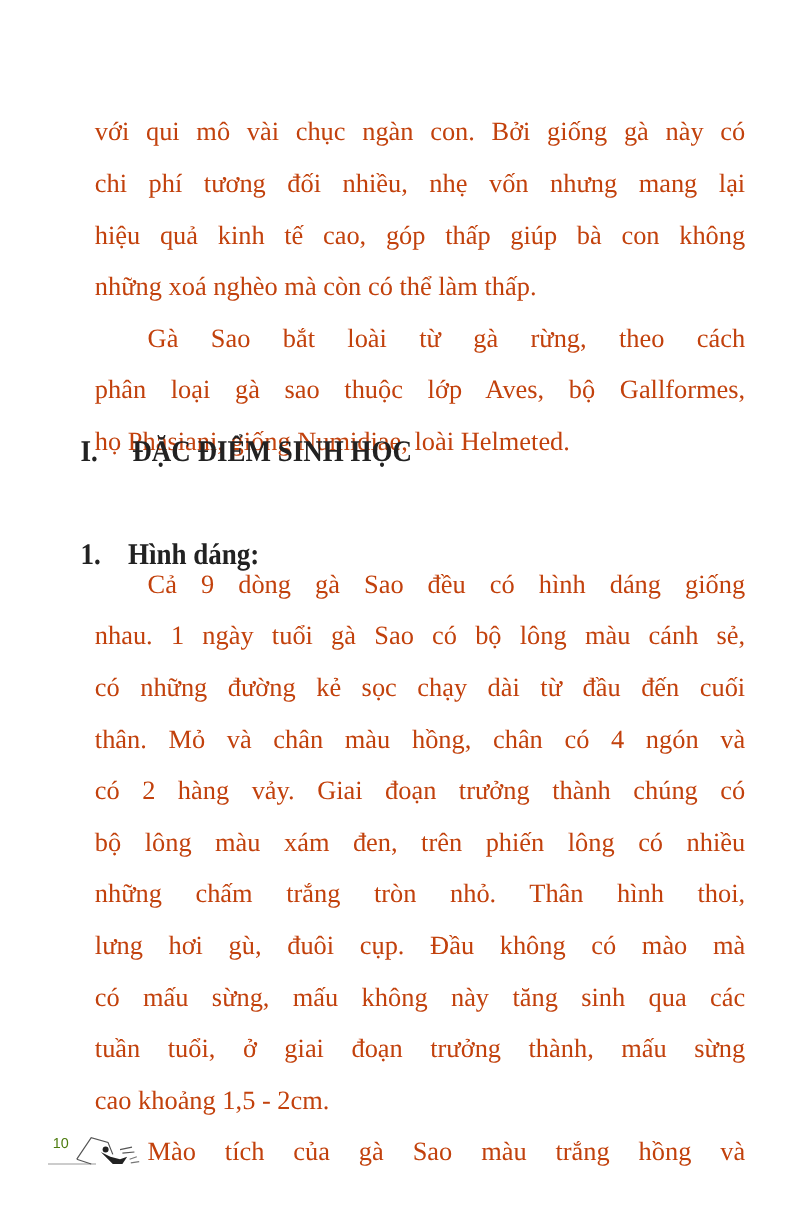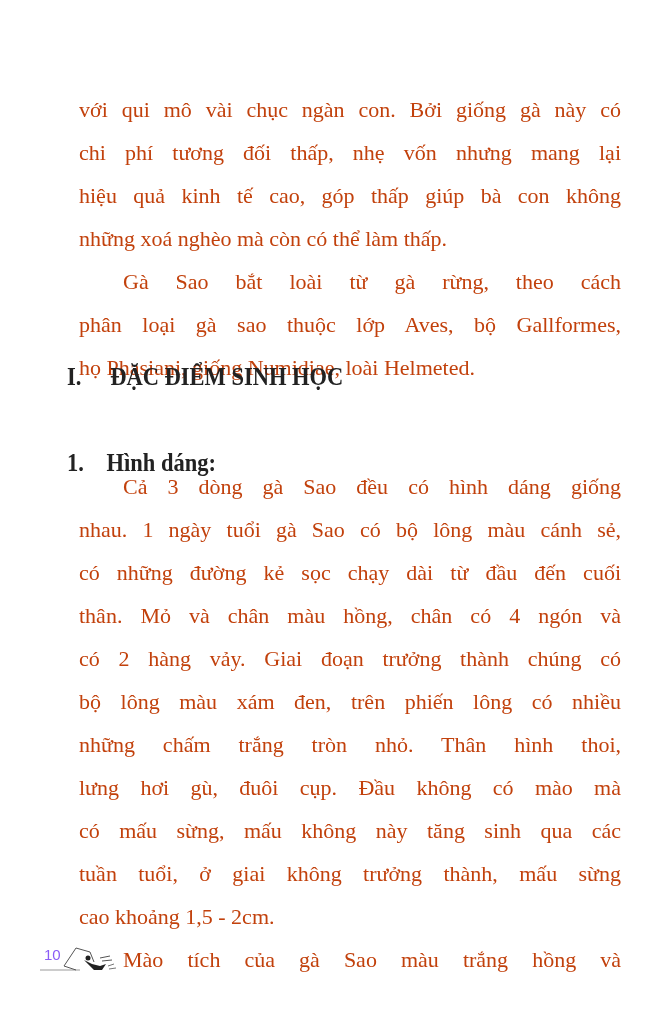--- a/index.html
+++ b/index.html
@@ -17,53 +17,53 @@
   .line.last { text-align-last: left; }
   .line.indent { padding-left: 44px; width: 498px; }
   .heading {
     position: absolute; left: 0; font-family: "Liberation Serif", "DejaVu Serif", serif;
     font-weight: bold; font-size: 25px; line-height: 32px; color: #222; white-space: nowrap;
     transform: scaleX(0.9); transform-origin: left;
   }
   .heading .num { display: inline-block; width: 48px; }
   .subheading .num { width: 44px; }
   .footer { position: absolute; left: 40px; top: 942px; width: 90px; height: 40px; }
-  .page-number { position: absolute; left: 4px; top: 4px; font-family: "Liberation Sans", sans-serif; font-size: 15px; color: #8b5cf6; }
+  .page-number { position: absolute; left: 4px; top: 4px; font-family: "Liberation Sans", sans-serif; font-size: 12px; color: #4d7c0f; }
 </style>
 </head>
 <body>
 
 <div class="page">
   <div class="line" style="top:92px">với qui mô vài chục ngàn con. Bởi giống gà này có</div>
-  <div class="line" style="top:135px">chi phí tương đối thấp, nhẹ vốn nhưng mang lại</div>
+  <div class="line" style="top:135px">chi phí tương đối nhiều, nhẹ vốn nhưng mang lại</div>
   <div class="line" style="top:178px">hiệu quả kinh tế cao, góp thấp giúp bà con không</div>
   <div class="line last" style="top:221px">những xoá nghèo mà còn có thể làm thấp.</div>
 
   <div class="line indent" style="top:264px">Gà Sao bắt loài từ gà rừng, theo cách</div>
   <div class="line" style="top:307px">phân loại gà sao thuộc lớp Aves, bộ Gallformes,</div>
   <div class="line last" style="top:350px">họ Phasiani, giống Numidiae, loài Helmeted.</div>
 
   <div class="heading" style="top:360px;top:361px">
     <span class="num">I.</span><span>ĐẶC ĐIỂM SINH HỌC</span>
   </div>
 
   <div class="heading subheading" style="top:447px">
     <span class="num">1.</span><span>Hình dáng:</span>
   </div>
 
-  <div class="line indent" style="top:470px;top:469px">Cả 3 dòng gà Sao đều có hình dáng giống</div>
+  <div class="line indent" style="top:470px;top:469px">Cả 9 dòng gà Sao đều có hình dáng giống</div>
   <div class="line" style="top:512px">nhau. 1 ngày tuổi gà Sao có bộ lông màu cánh sẻ,</div>
   <div class="line" style="top:555px">có những đường kẻ sọc chạy dài từ đầu đến cuối</div>
   <div class="line" style="top:598px">thân. Mỏ và chân màu hồng, chân có 4 ngón và</div>
   <div class="line" style="top:641px">có 2 hàng vảy. Giai đoạn trưởng thành chúng có</div>
   <div class="line" style="top:684px">bộ lông màu xám đen, trên phiến lông có nhiều</div>
   <div class="line" style="top:727px">những chấm trắng tròn nhỏ. Thân hình thoi,</div>
   <div class="line" style="top:770px">lưng hơi gù, đuôi cụp. Đầu không có mào mà</div>
   <div class="line" style="top:813px">có mấu sừng, mấu không này tăng sinh qua các</div>
-  <div class="line" style="top:856px">tuần tuổi, ở giai không trưởng thành, mấu sừng</div>
+  <div class="line" style="top:856px">tuần tuổi, ở giai đoạn trưởng thành, mấu sừng</div>
   <div class="line last" style="top:899px">cao khoảng 1,5 - 2cm.</div>
 
   <div class="line indent" style="top:942px">Mào tích của gà Sao màu trắng hồng và</div>
 </div>
 
 <div class="footer">
   <span class="page-number">10</span>
   <svg width="90" height="40" viewBox="0 0 90 40" style="position:absolute;left:0;top:0">
     <line x1="0" y1="28" x2="40" y2="28" stroke="#999" stroke-width="1"></line>
     <path d="M24 24 L36 6 L50 10 L54 20" fill="none" stroke="#555" stroke-width="1"></path>

